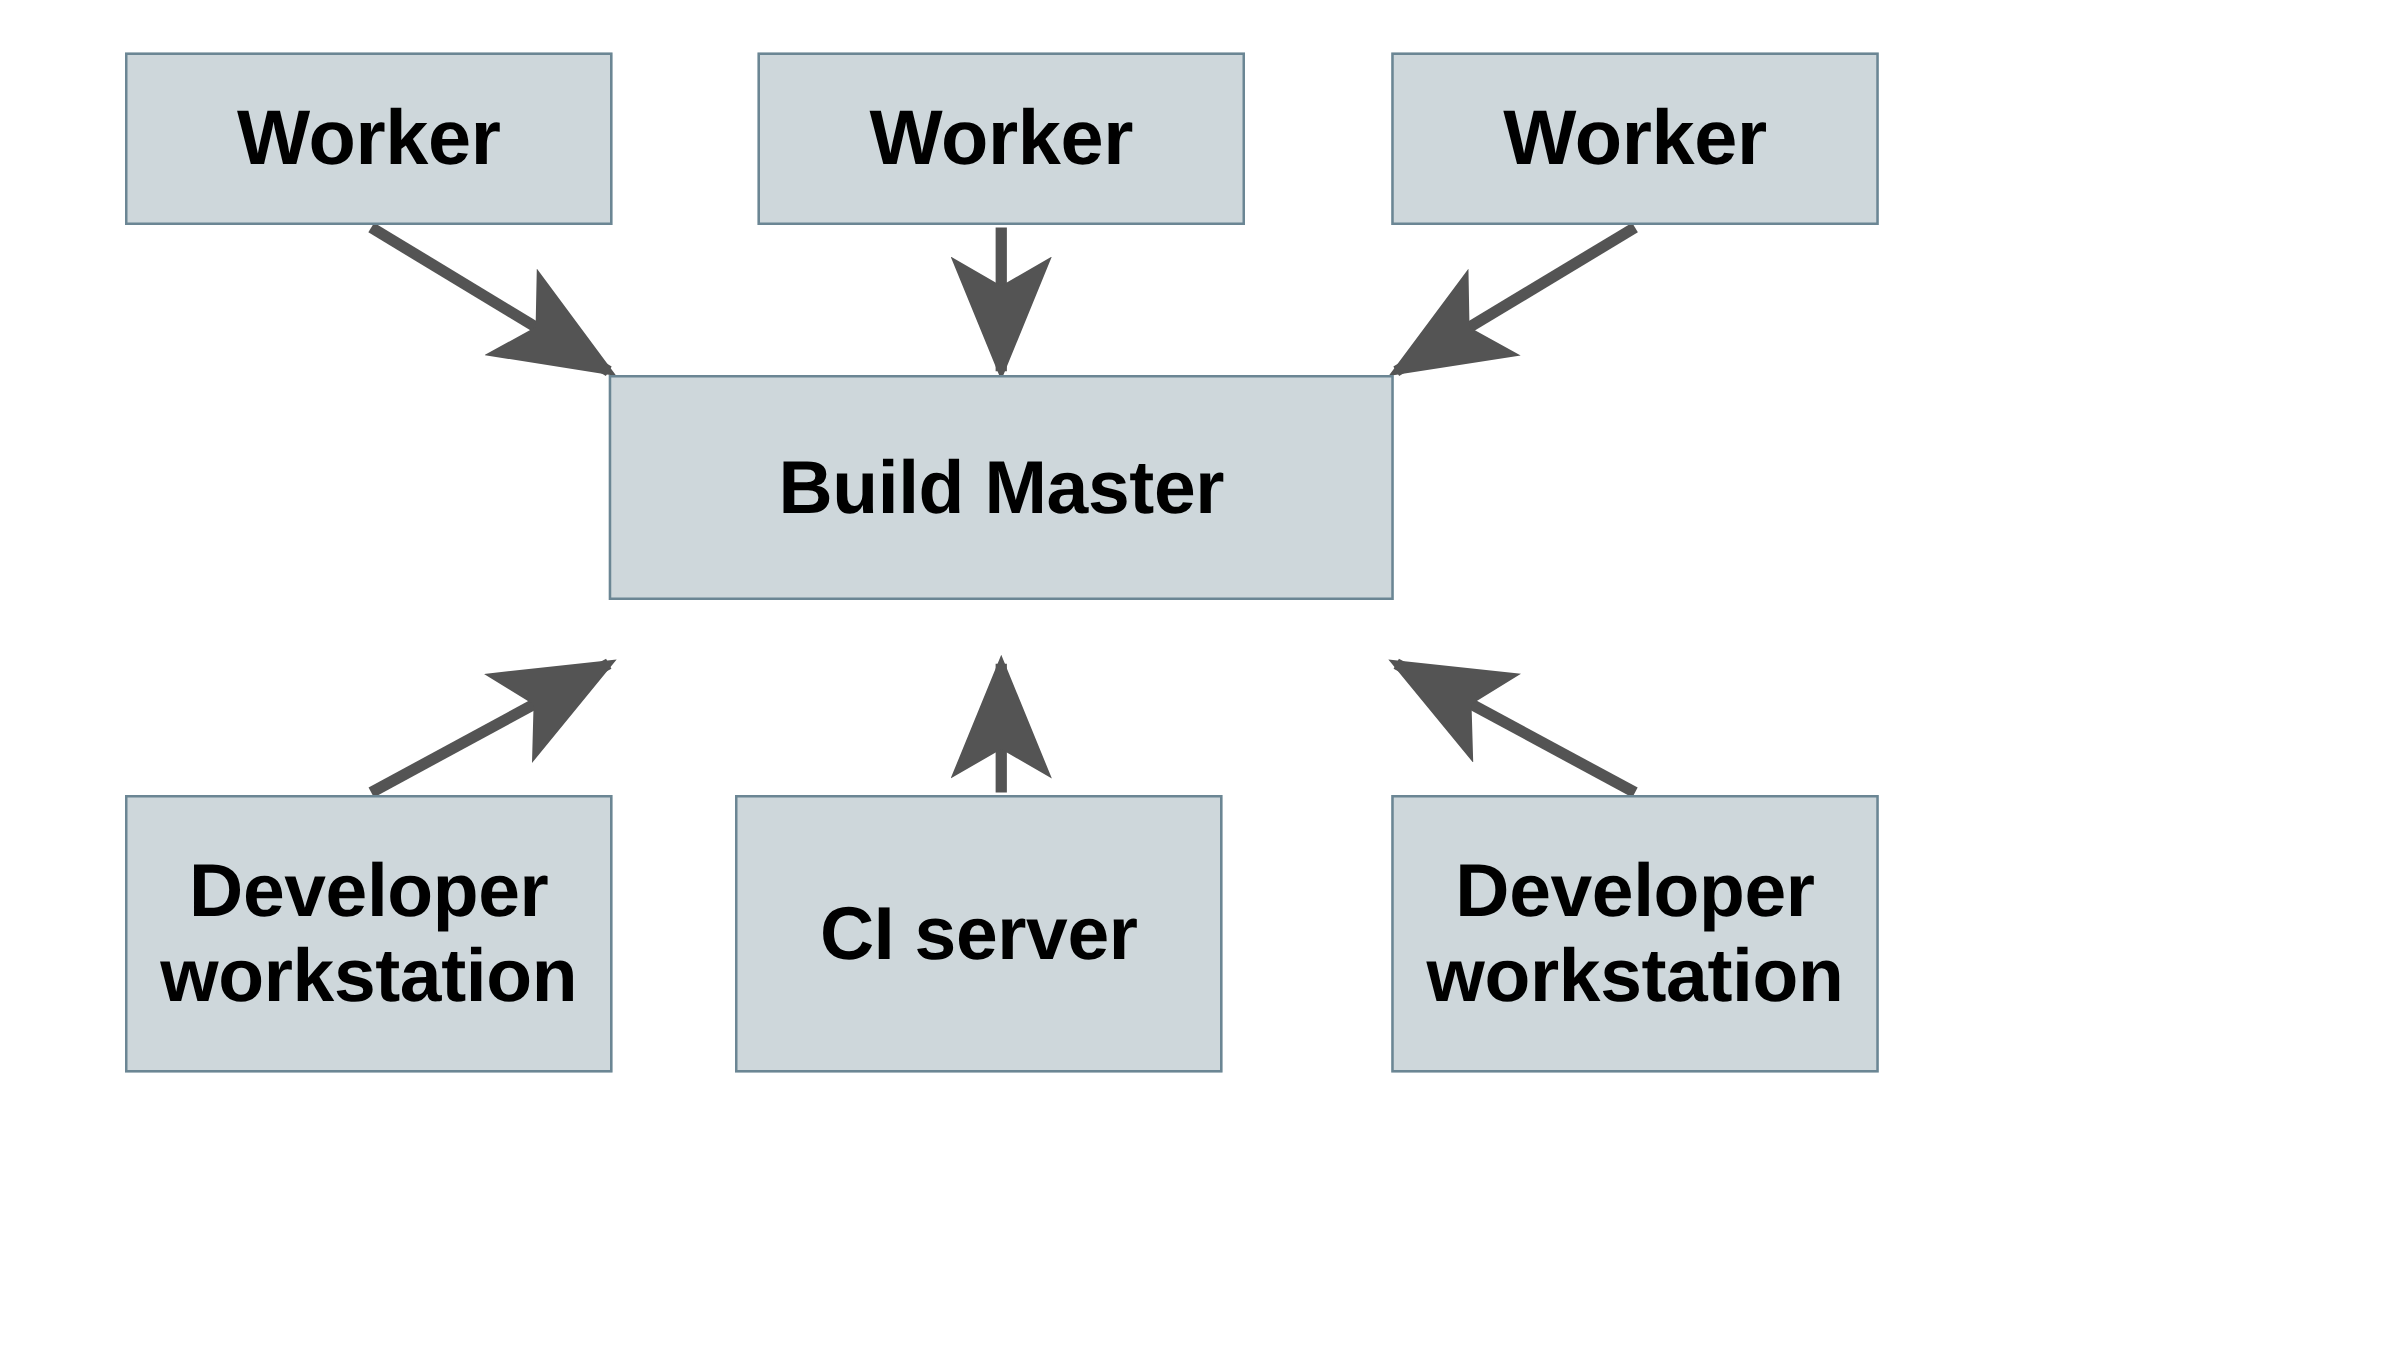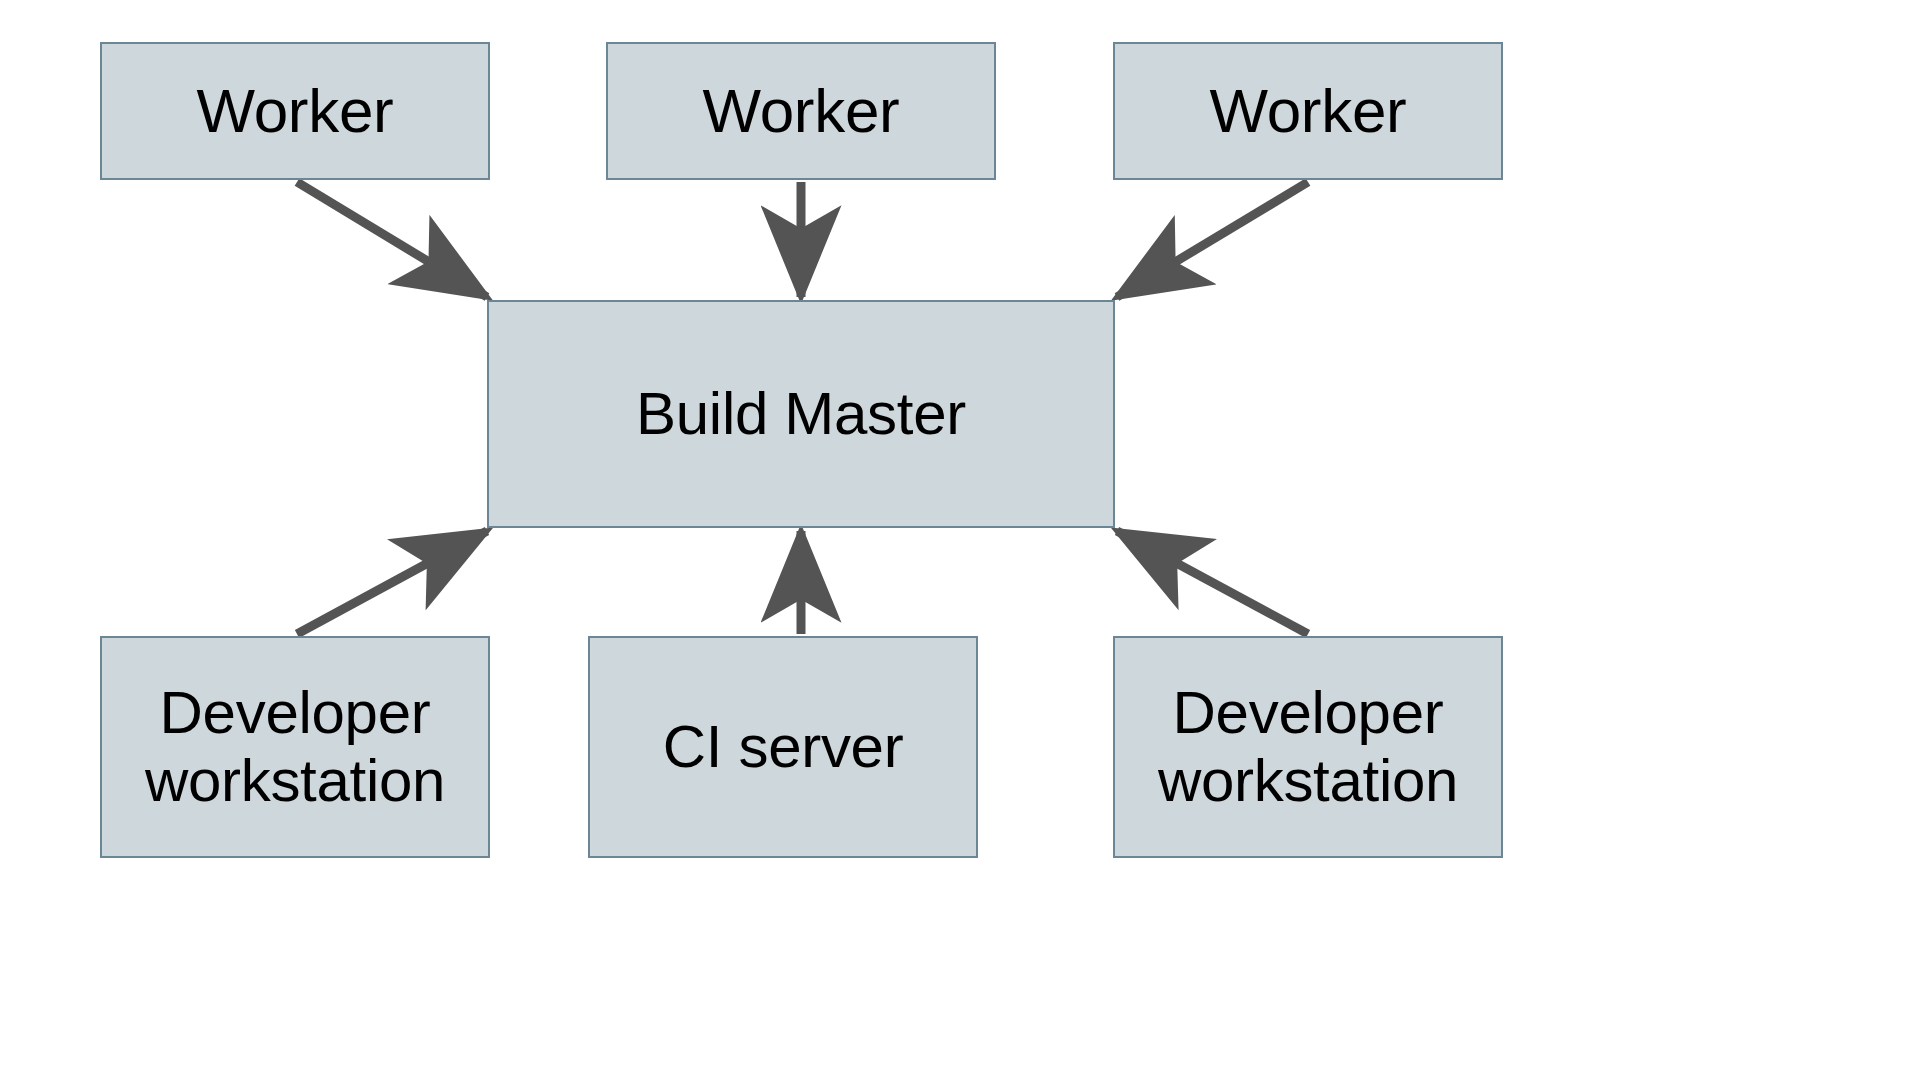--- a/index.html
+++ b/index.html
@@ -10,20 +10,21 @@
   }
   body {
     font-family: "Liberation Sans", sans-serif;
   }
   #canvas {
     position: relative;
     width: 1910px;
     height: 1090px;
     background: #ffffff;
     overflow: hidden;
+    font-weight: bold;
   }
   #edge-layer {
     position: absolute;
     left: 0;
     top: 0;
     width: 1910px;
     height: 1090px;
     pointer-events: none;
   }
   .node {
@@ -44,21 +45,21 @@
     display: block;
     width: 100%;
     padding: 0 6px;
     box-sizing: border-box;
   }
   
   #node-worker-1 { left: 100px;  top: 42px;  width: 390px;  height: 138px; font-size: 62px; }
   #node-worker-2 { left: 606px;  top: 42px;  width: 390px;  height: 138px; font-size: 62px; }
   #node-worker-3 { left: 1113px; top: 42px;  width: 390px;  height: 138px; font-size: 62px; }
   
-  #node-build-master { left: 487px; top: 300px; width: 628px; height: 228px; font-size: 60px; }
+  #node-build-master { left: 487px; top: 300px; width: 628px; height: 180px; font-size: 60px; }
   
   #node-dev-ws-left  { left: 100px;  top: 636px; width: 390px; height: 222px; font-size: 60px; }
   #node-ci-server    { left: 588px;  top: 636px; width: 390px; height: 222px; font-size: 60px; }
   #node-dev-ws-right { left: 1113px; top: 636px; width: 390px; height: 222px; font-size: 60px; }
 </style>
 </head>
 <body>
 
 <div id="canvas">
 

